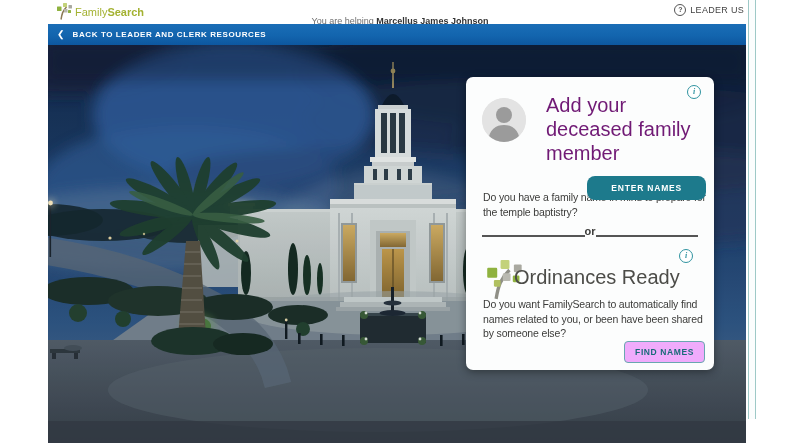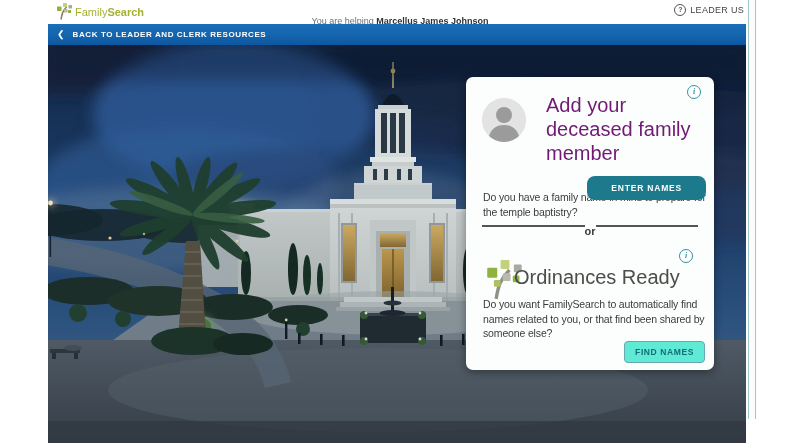--- a/index.html
+++ b/index.html
@@ -48,31 +48,31 @@
   .info-2{right:21px;top:172px;}
   .avatar{position:absolute;left:16px;top:21px;width:44px;height:44px;border-radius:50%;
     background:#e3e3e3;overflow:hidden;}
   .card-title-1{position:absolute;left:80px;top:16px;width:166px;
     font-size:20px;line-height:24px;color:#701a75;font-weight:400;}
   .card-body-1{position:absolute;left:17px;top:69px;width:225px;
     font-size:10.5px;line-height:14.5px;color:#3c3c3a;letter-spacing:-.15px;margin-top:44px;}
   .btn-solid{position:absolute;right:8px;top:99px;background:var(--teal,#1d7a8c);color:#fff;
     border:none;border-radius:8px;font-size:8.5px;font-weight:700;letter-spacing:.8px;
     padding:7px 24px;cursor:pointer;font-family:"Liberation Sans",sans-serif;}
-  .divider{position:absolute;left:16px;right:16px;top:148px;display:flex;align-items:flex-start;}
+  .divider{position:absolute;left:16px;right:16px;top:148px;display:flex;align-items:flex-end;}
   .divider .line{flex:1;height:1.6px;background:#58585
 
 5;background:#555;}
   .divider .or{font-size:11px;font-weight:700;color:#3d3d3b;}
   .tree-badge{position:absolute;left:20px;top:183px;width:38px;height:40px;}
   .card-title-2{position:absolute;left:48px;top:189px;width:185px;
     font-size:20px;line-height:23px;color:#4c4c48;font-weight:400;}
   .card-body-2{position:absolute;left:17px;top:220px;width:226px;
     font-size:10.5px;line-height:14.5px;color:#3c3c3a;letter-spacing:-.15px;}
-  .btn-outline{position:absolute;right:9px;top:264px;background:#5eead4;
+  .btn-outline{position:absolute;right:9px;top:264px;background:#f0abfc;
     color:#196b78;border:1px solid var(--outline-teal,#6aa7b0);border-radius:4px;
     font-size:8.5px;font-weight:700;letter-spacing:.6px;padding:5px 10px;cursor:pointer;
     font-family:"Liberation Sans",sans-serif;}
 </style>
 </head>
 <body>
 
 <div class="page">
 
   <div class="top-bar">
@@ -349,17 +349,17 @@
         <rect x="13" y="0" width="8" height="8" rx="1" fill="#c3d27a"></rect>
         <rect x="1" y="7" width="9" height="9" rx="1" fill="#8fb23f"></rect>
         <rect x="15" y="12" width="7" height="7" rx="1" fill="#b9b9b0"></rect>
         <rect x="25" y="4" width="7" height="7" rx="1" fill="#a9a9a0"></rect>
         <rect x="24" y="14" width="6" height="6" rx="1" fill="#8fb23f"></rect>
         <rect x="7" y="18" width="6" height="6" rx="1" fill="#b0c060"></rect>
       </svg>
     </div>
 
     <div class="card-title-2">Ordinances Ready</div>
-    <div class="card-body-2">Do you want FamilySearch to automatically find names related to you, or that find been shared by someone else?</div>
+    <div class="card-body-2">Do you want FamilySearch to automatically find names related to you, or been have been shared by someone else?</div>
     <button class="btn-outline">FIND NAMES</button>
   </div>
 
 </div>
 
 </body></html>

